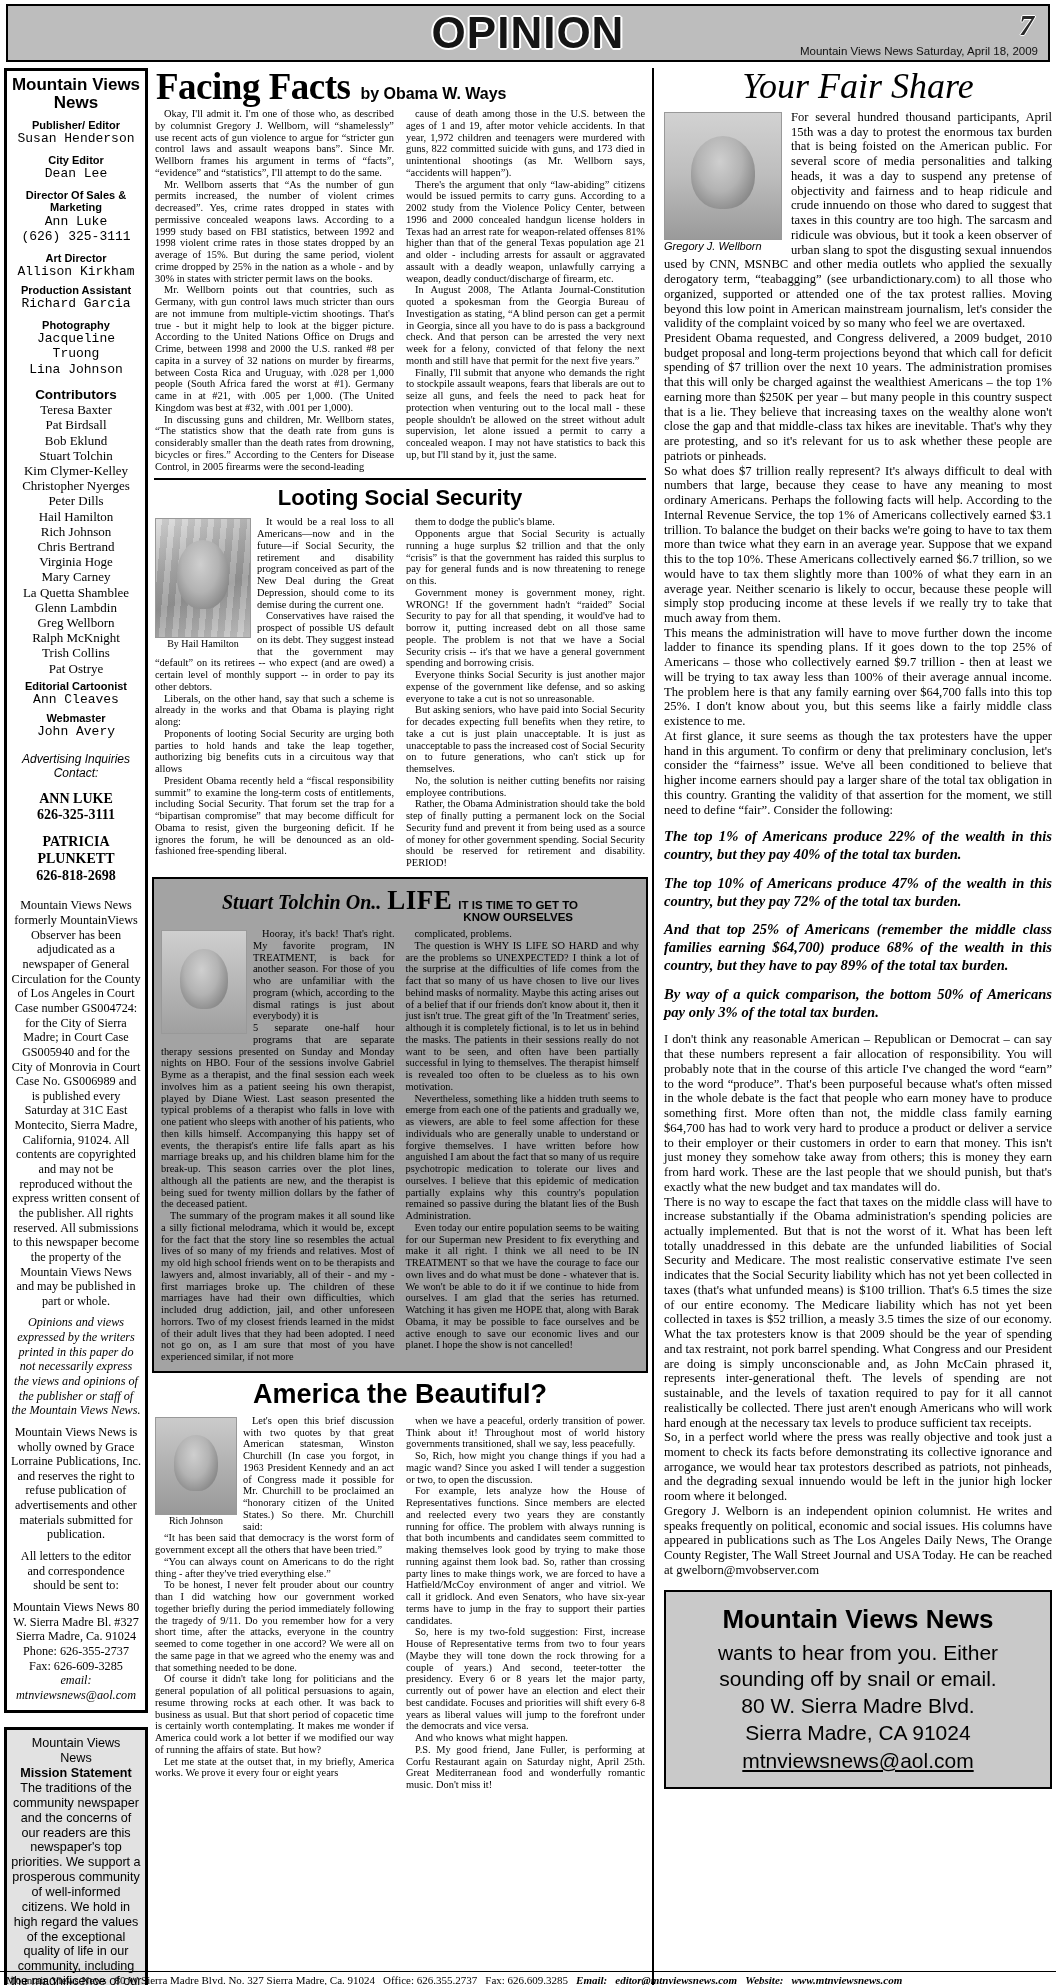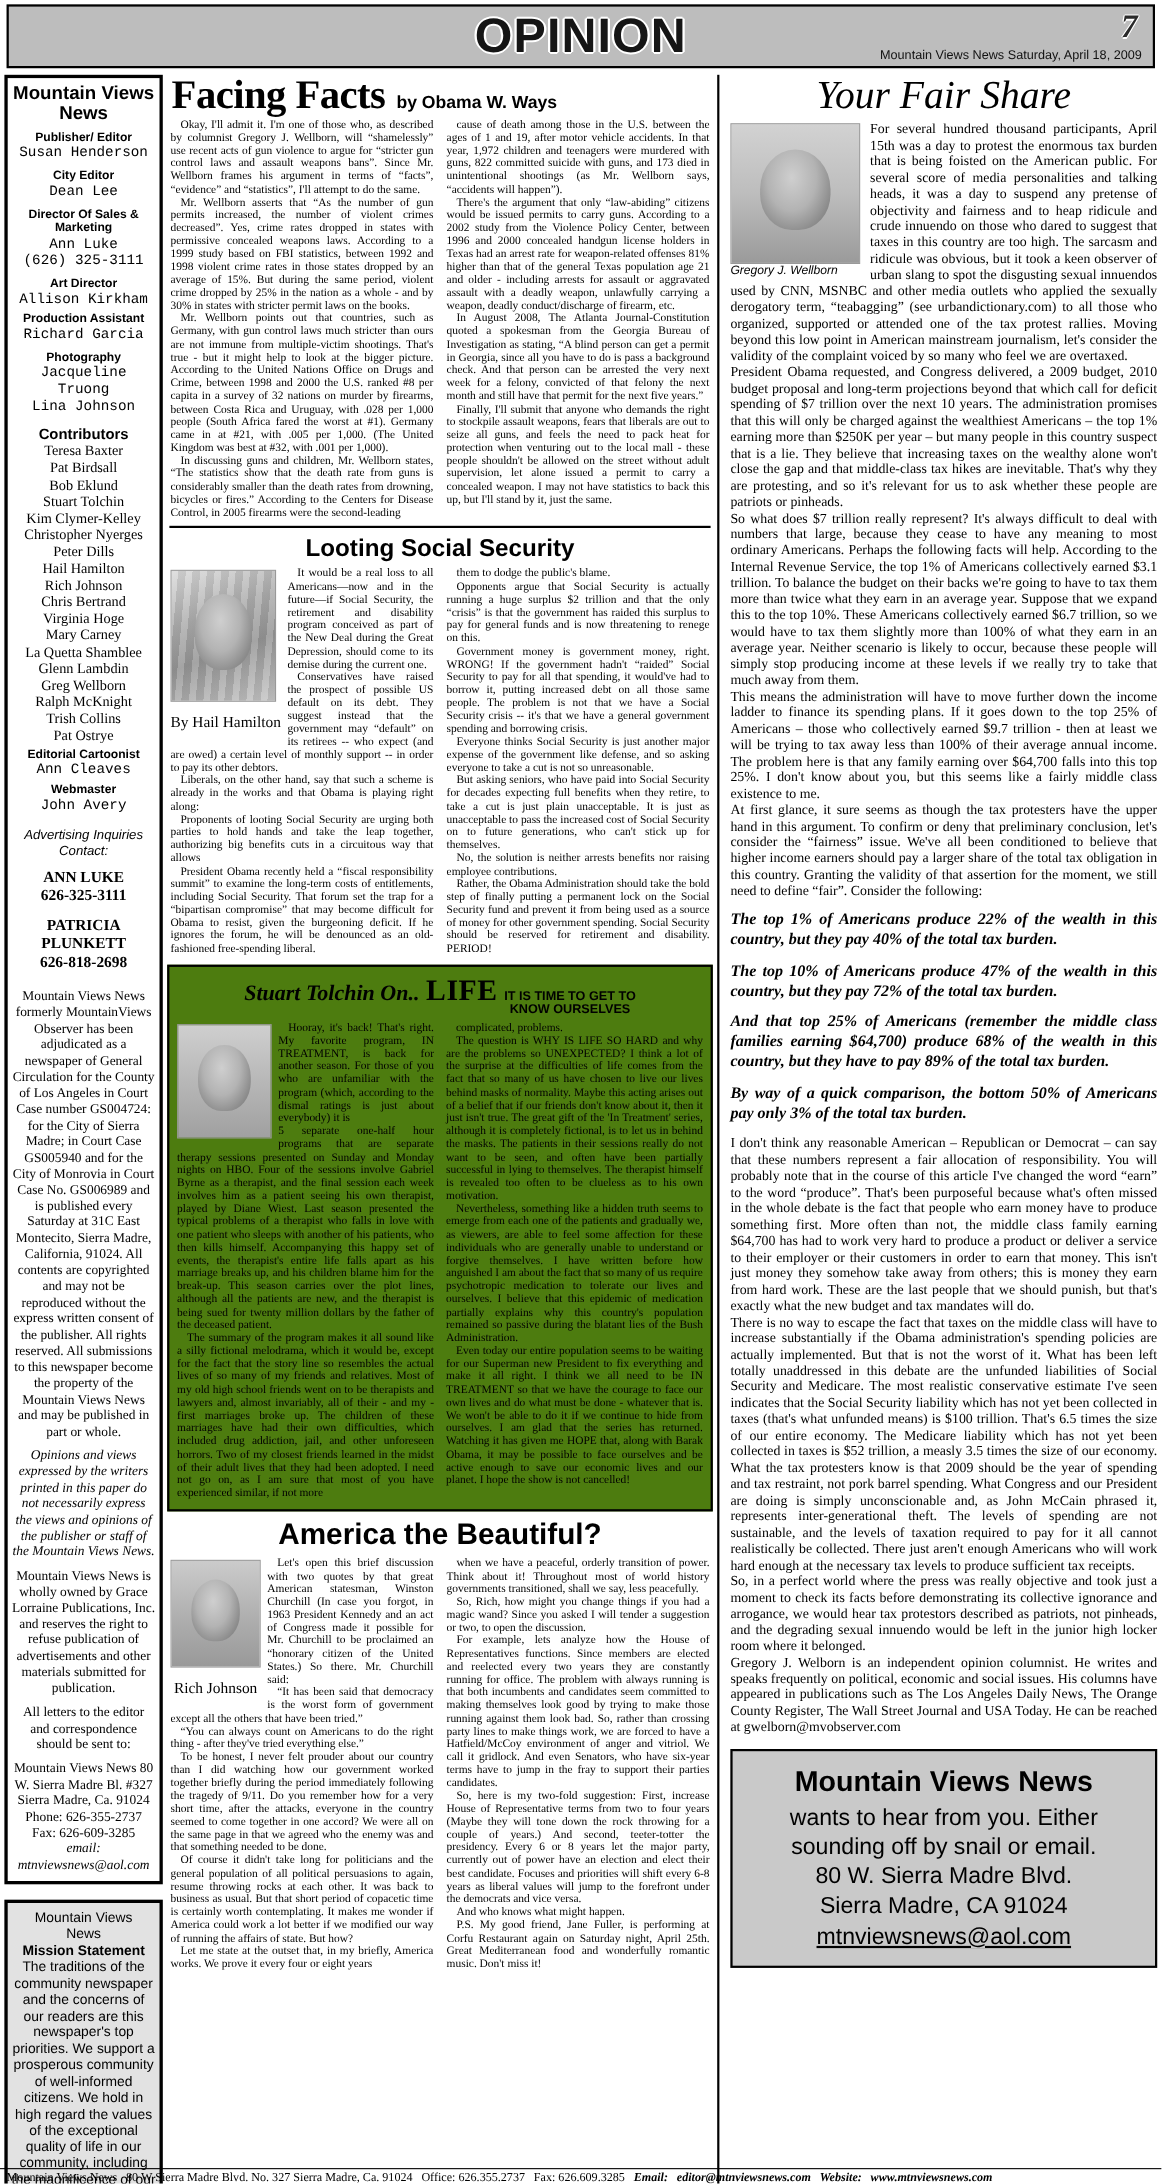--- a/index.html
+++ b/index.html
@@ -133,29 +133,29 @@
     background:repeating-linear-gradient(95deg, rgba(255,255,255,.35) 0 6px, rgba(120,120,120,.25) 6px 13px);
     opacity:.55;
   }
   .photo.p-greg{
     background:linear-gradient(180deg,#d2d2d2 0%,#bdbdbd 50%,#9a9a9a 100%);
   }
   .photo.p-stu{ background:linear-gradient(180deg,#cfcfcf 0%,#b5b5b5 55%,#a0a0a0 100%); }
   .photo.p-rich{ background:linear-gradient(180deg,#cbcbcb 0%,#aeaeae 55%,#999 100%); }
   .caption {
     font-family:"Liberation Serif", serif;
-    font-size:14px; text-align:center; margin-top:12px;
+    font-size:10px; text-align:center; margin-top:0;
   }
   .caption-sans { font-family:"Liberation Sans", sans-serif; font-style:italic; font-size:11px; text-align:left; }
 
   
   .imgfloat { float:left; margin:2px 6px 3px 0; }
 
   
-  .stuart-box { border:2px solid #000; background:#4d7c0f; padding:6px 7px 8px 7px; margin-top:8px; }
+  .stuart-box { border:2px solid #000; background:#a3a3a3; padding:6px 7px 8px 7px; margin-top:8px; }
   .stuart-head { display:flex; align-items:baseline; justify-content:center; gap:6px; margin-bottom:4px; }
   .stuart-name { font-family:"Liberation Serif", serif; font-weight:bold; font-style:italic; font-size:20px; }
   .stuart-life { font-family:"Liberation Serif", serif; font-weight:bold; font-size:27px; letter-spacing:0.5px; }
   .stuart-kicker { font-family:"Liberation Sans", sans-serif; font-weight:bold; font-size:11.5px; text-align:center; line-height:1.1; }
 
   
   .atb-title { font-family:"Liberation Sans", sans-serif; font-weight:bold; font-size:27px; text-align:center; margin:6px 0 5px 0;}
 
   
   .pullquote {
@@ -324,21 +324,21 @@
             <p>Proponents of looting Social Security are urging both parties to hold hands and take the leap together, authorizing big benefits cuts in a circuitous way that allows</p>
             <p>President Obama recently held a “fiscal responsibility summit” to examine the long-term costs of entitlements, including Social Security. That forum set the trap for a “bipartisan compromise” that may become difficult for Obama to resist, given the burgeoning deficit. If he ignores the forum, he will be denounced as an old-fashioned free-spending liberal.</p>
           </div>
         </div>
         <div class="bodytext" style="flex:1 1 0;">
           <p>them to dodge the public's blame.</p>
           <p>Opponents argue that Social Security is actually running a huge surplus $2 trillion and that the only “crisis” is that the government has raided this surplus to pay for general funds and is now threatening to renege on this.</p>
           <p>Government money is government money, right. WRONG! If the government hadn't “raided” Social Security to pay for all that spending, it would've had to borrow it, putting increased debt on all those same people. The problem is not that we have a Social Security crisis -- it's that we have a general government spending and borrowing crisis.</p>
           <p>Everyone thinks Social Security is just another major expense of the government like defense, and so asking everyone to take a cut is not so unreasonable.</p>
           <p>But asking seniors, who have paid into Social Security for decades expecting full benefits when they retire, to take a cut is just plain unacceptable. It is just as unacceptable to pass the increased cost of Social Security on to future generations, who can't stick up for themselves.</p>
-          <p>No, the solution is neither arrests benefits nor raising employee contributions.</p>
+          <p>No, the solution is neither cutting benefits nor raising employee contributions.</p>
           <p>Rather, the Obama Administration should take the bold step of finally putting a permanent lock on the Social Security fund and prevent it from being used as a source of money for other government spending. Social Security should be reserved for retirement and disability. PERIOD!</p>
         </div>
       </div>
 
       <div class="stuart-box">
         <div class="stuart-head">
           <span class="stuart-name">Stuart Tolchin On..</span>
           <span class="stuart-life">LIFE</span>
           <span class="stuart-kicker">
             <span>IT IS TIME TO GET TO</span><br>

